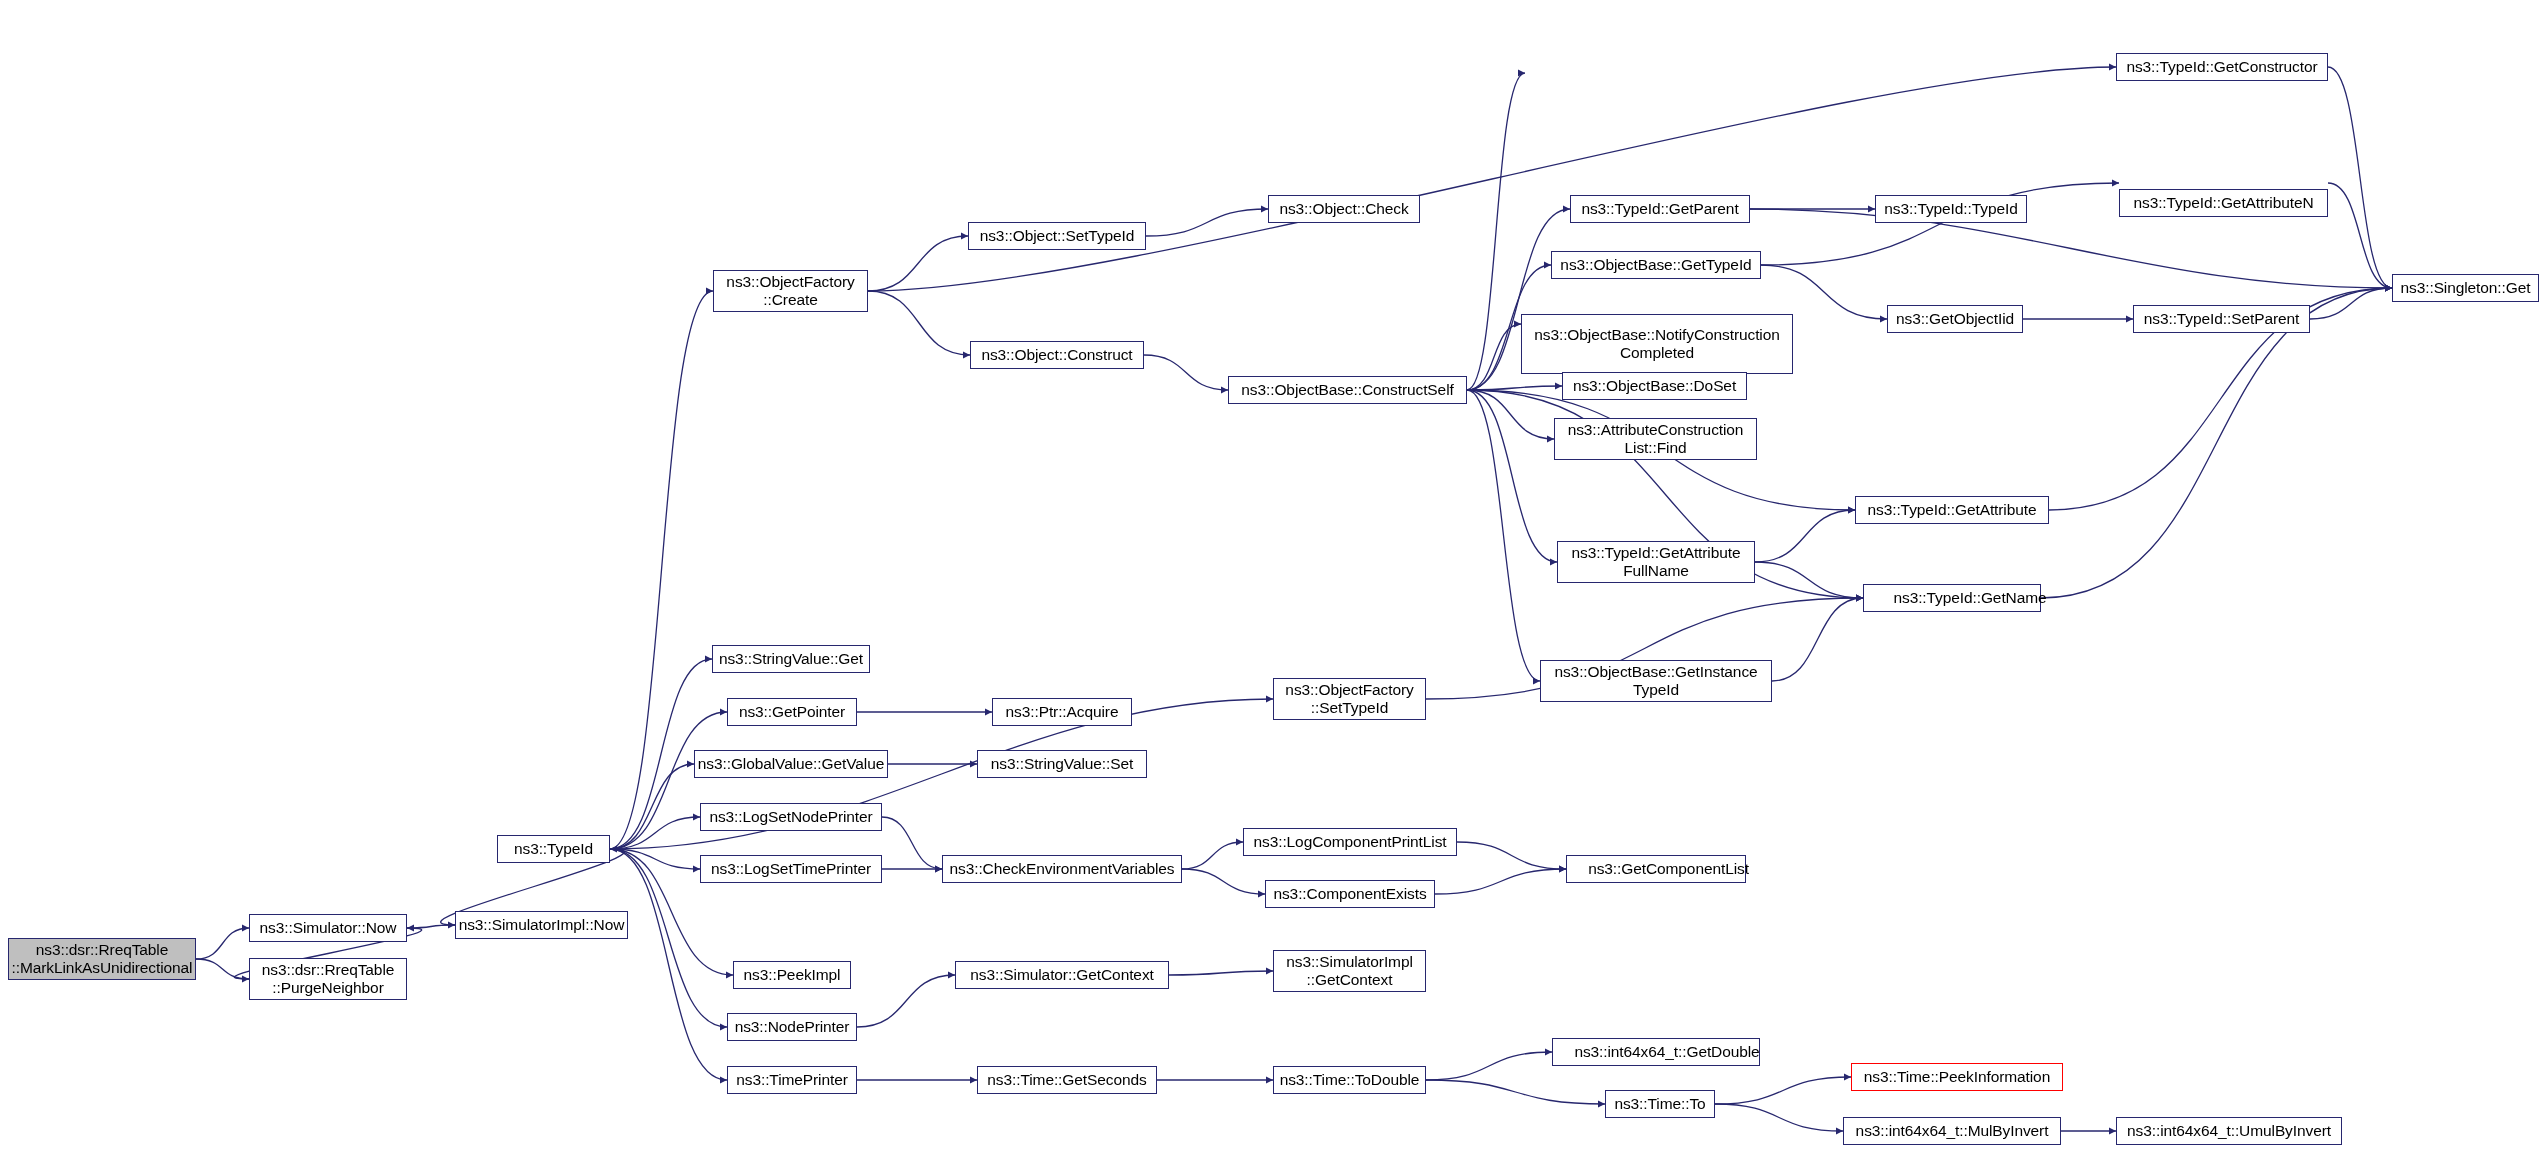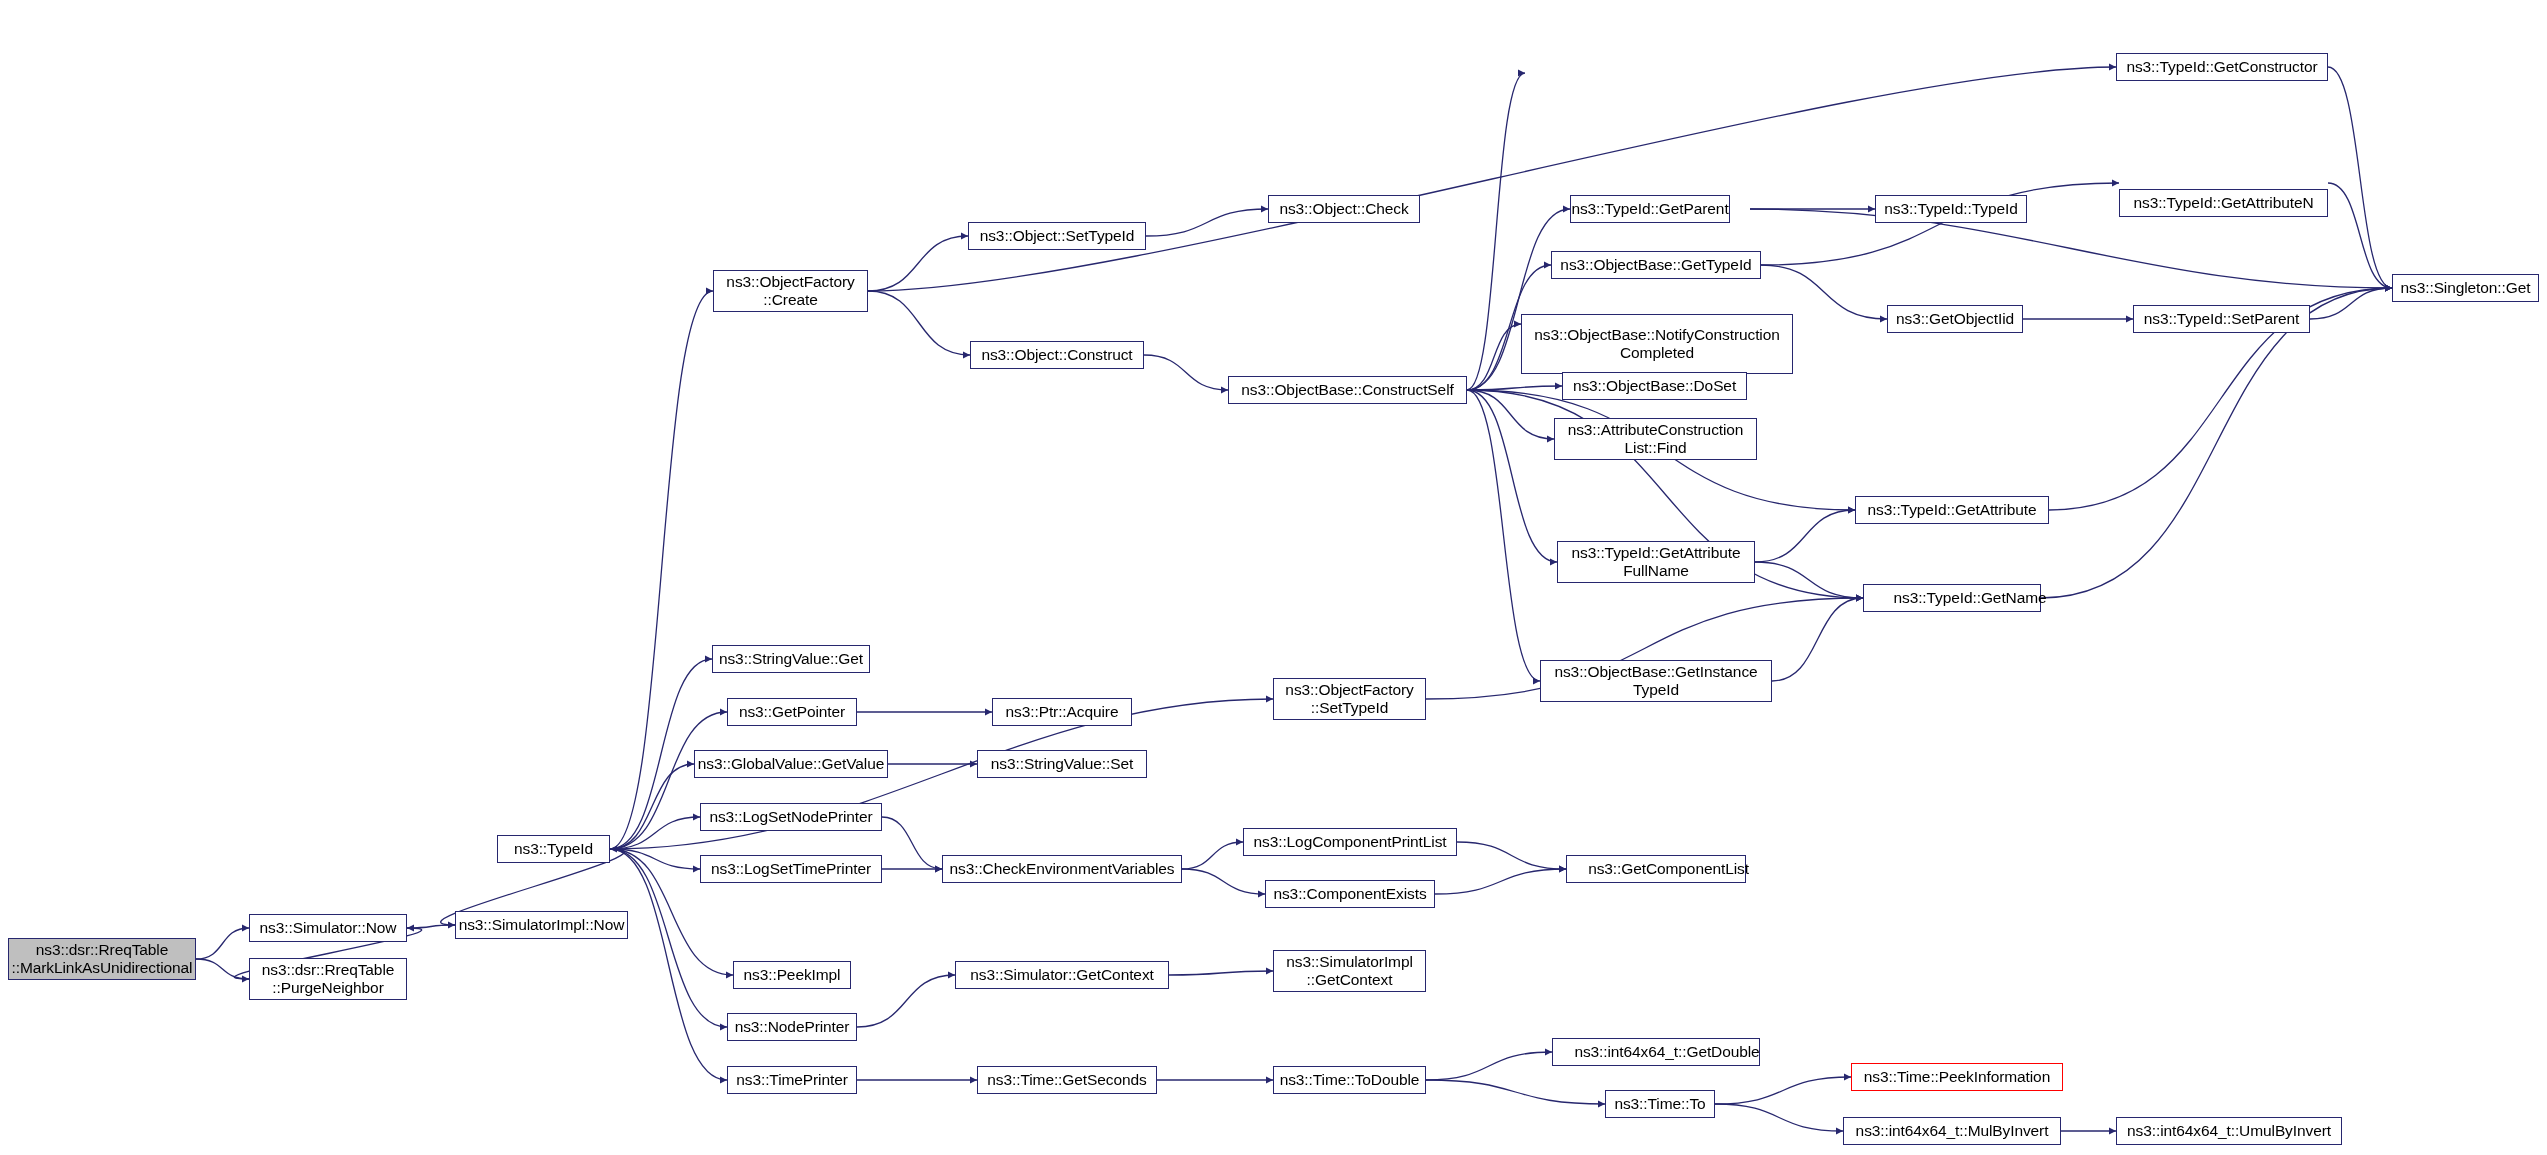--- a/index.html
+++ b/index.html
@@ -207,21 +207,21 @@
     <div class="node" style="left: 1605px; top: 1090px; width: 110px; height: 28px;">ns3::Time::To</div>
     <div class="node highlight" style="left: 1851px; top: 1063px; width: 212px; height: 28px;">ns3::Time::PeekInformation</div>
     <div class="node" style="left: 1843px; top: 1117px; width: 218px; height: 28px;">ns3::int64x64_t::MulByInvert</div>
     <div class="node" style="left: 2116px; top: 1117px; width: 226px; height: 28px;">ns3::int64x64_t::UmulByInvert</div>
     <div class="node" style="left: 713px; top: 270px; width: 155px; height: 42px;">ns3::ObjectFactory
 ::Create</div>
     <div class="node" style="left: 968px; top: 222px; width: 178px; height: 28px;">ns3::Object::SetTypeId</div>
     <div class="node" style="left: 970px; top: 341px; width: 174px; height: 28px;">ns3::Object::Construct</div>
     <div class="node" style="left: 1268px; top: 195px; width: 152px; height: 28px;">ns3::Object::Check</div>
     <div class="node" style="left: 1228px; top: 376px; width: 239px; height: 28px;">ns3::ObjectBase::ConstructSelf</div>
-    <div class="node" style="left: 1570px; top: 195px; width: 160px; height: 28px;">ns3::TypeId::GetParent</div>
+    <div class="node" style="left: 1570px; top: 195px; width: 180px; height: 28px;">ns3::TypeId::GetParent</div>
     <div class="node" style="left: 1551px; top: 251px; width: 210px; height: 28px;">ns3::ObjectBase::GetTypeId</div>
     <div class="node" style="left: 1521px; top: 314px; width: 272px; height: 60px;">ns3::ObjectBase::NotifyConstruction
 Completed</div>
     <div class="node" style="left: 1562px; top: 372px; width: 185px; height: 28px;">ns3::ObjectBase::DoSet</div>
     <div class="node" style="left: 1554px; top: 418px; width: 203px; height: 42px;">ns3::AttributeConstruction
 List::Find</div>
     <div class="node" style="left: 1557px; top: 541px; width: 198px; height: 42px;">ns3::TypeId::GetAttribute
 FullName</div>
     <div class="node" style="left: 1540px; top: 660px; width: 232px; height: 42px;">ns3::ObjectBase::GetInstance
 TypeId</div>

